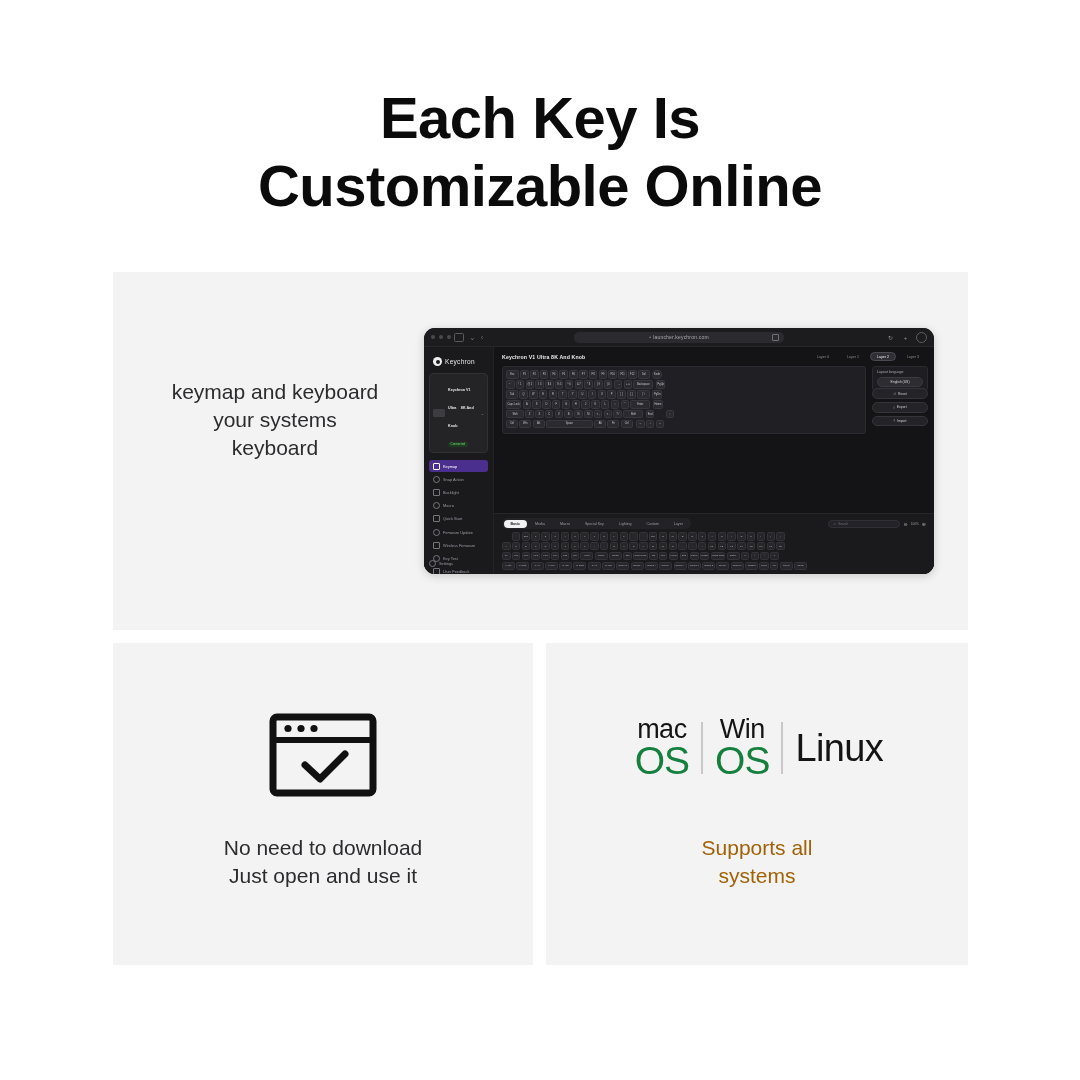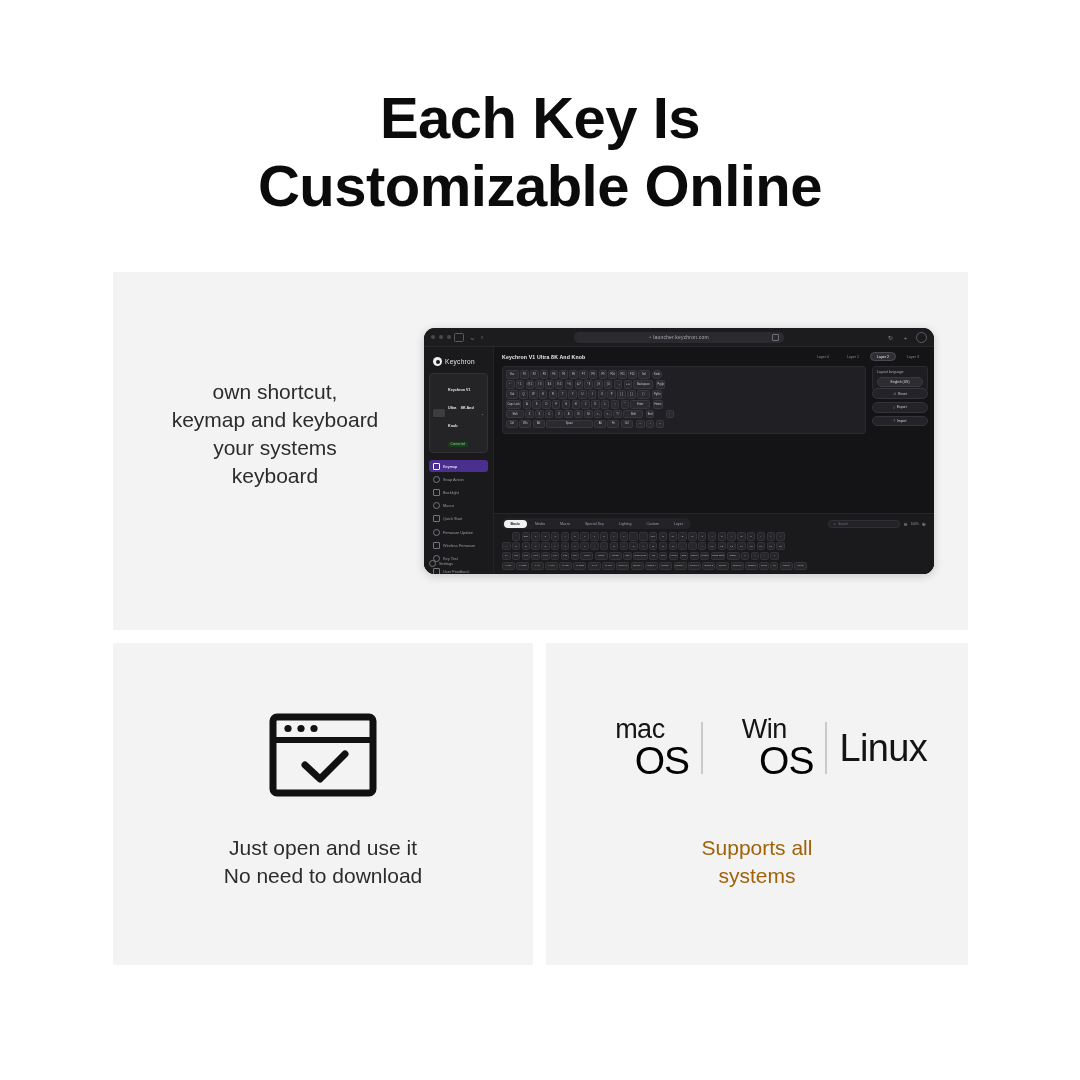--- a/index.html
+++ b/index.html
@@ -252,41 +252,40 @@
   }
   .dl-cap .ln { display:block; }
 
   
   .os-row {
     position:absolute; left:548px; top:716px; width:422px;
     display:flex; align-items:center; justify-content:center; gap:12px;
   }
   .os-stack { display:flex; flex-direction:column; align-items:center; line-height:1; }
   .os-stack .top { font-size:27px; font-weight:500; letter-spacing:-0.5px; color:#141414; }
-  .os-stack .bot { font-size:39px; font-weight:500; letter-spacing:-1px; color:#000000; margin-top:-2px;margin-left:44px; }
+  .os-stack .bot { font-size:39px; font-weight:500; letter-spacing:-1px; color:#15803d; margin-top:-2px; }
   .os-single { font-size:38px; font-weight:500; letter-spacing:-0.6px; color:#141414; }
   .os-div { width:2px; height:52px; background:#c9c9cc; }
   .os-cap {
     position:absolute; left:546px; top:834px; width:422px;
     text-align:center; font-size:21px; line-height:28px; color:#a16207;
   }
   .os-cap .ln { display:block; }
 </style>
 </head>
 <body>
 
 <div class="page-title">
   <span class="ln">Each Key Is</span>
   <span class="ln">Customizable Online</span>
 </div>
 
 <div class="card" id="card-top"></div>
 
 <div class="blurb">
-  <span class="ln">own shortcut,</span>
   <span class="ln">keymap and keyboard</span>
   <span class="ln">your systems</span>
   <span class="ln">keyboard</span>
 </div>
 
 <div class="browser">
 
   <div class="br-chrome">
     <div class="br-dots">
       <i></i>
@@ -656,22 +655,22 @@
 <svg class="dl-icon" viewBox="0 0 108 84">
   <rect x="4" y="4" width="100" height="76" rx="4" ry="4" fill="none" stroke="#111111" stroke-width="7"></rect>
   <line x1="4" y1="27" x2="104" y2="27" stroke="#111111" stroke-width="6"></line>
   <circle cx="19" cy="15.5" r="3.6" fill="#111111"></circle>
   <circle cx="32" cy="15.5" r="3.6" fill="#111111"></circle>
   <circle cx="45" cy="15.5" r="3.6" fill="#111111"></circle>
   <polyline points="36,52 51,66 76,41" fill="none" stroke="#111111" stroke-width="7" stroke-linecap="round" stroke-linejoin="round"></polyline>
 </svg>
 
 <div class="dl-cap">
+  <span class="ln">No need to download</span>
   <span class="ln">Just open and use it</span>
-  <span class="ln">No need to download</span>
 </div>
 
 <div class="card" id="card-right"></div>
 
 <div class="os-row">
   <div class="os-stack">
     <span class="top">mac</span>
     <span class="bot">OS</span>
   </div>
   <span class="os-div"></span>

